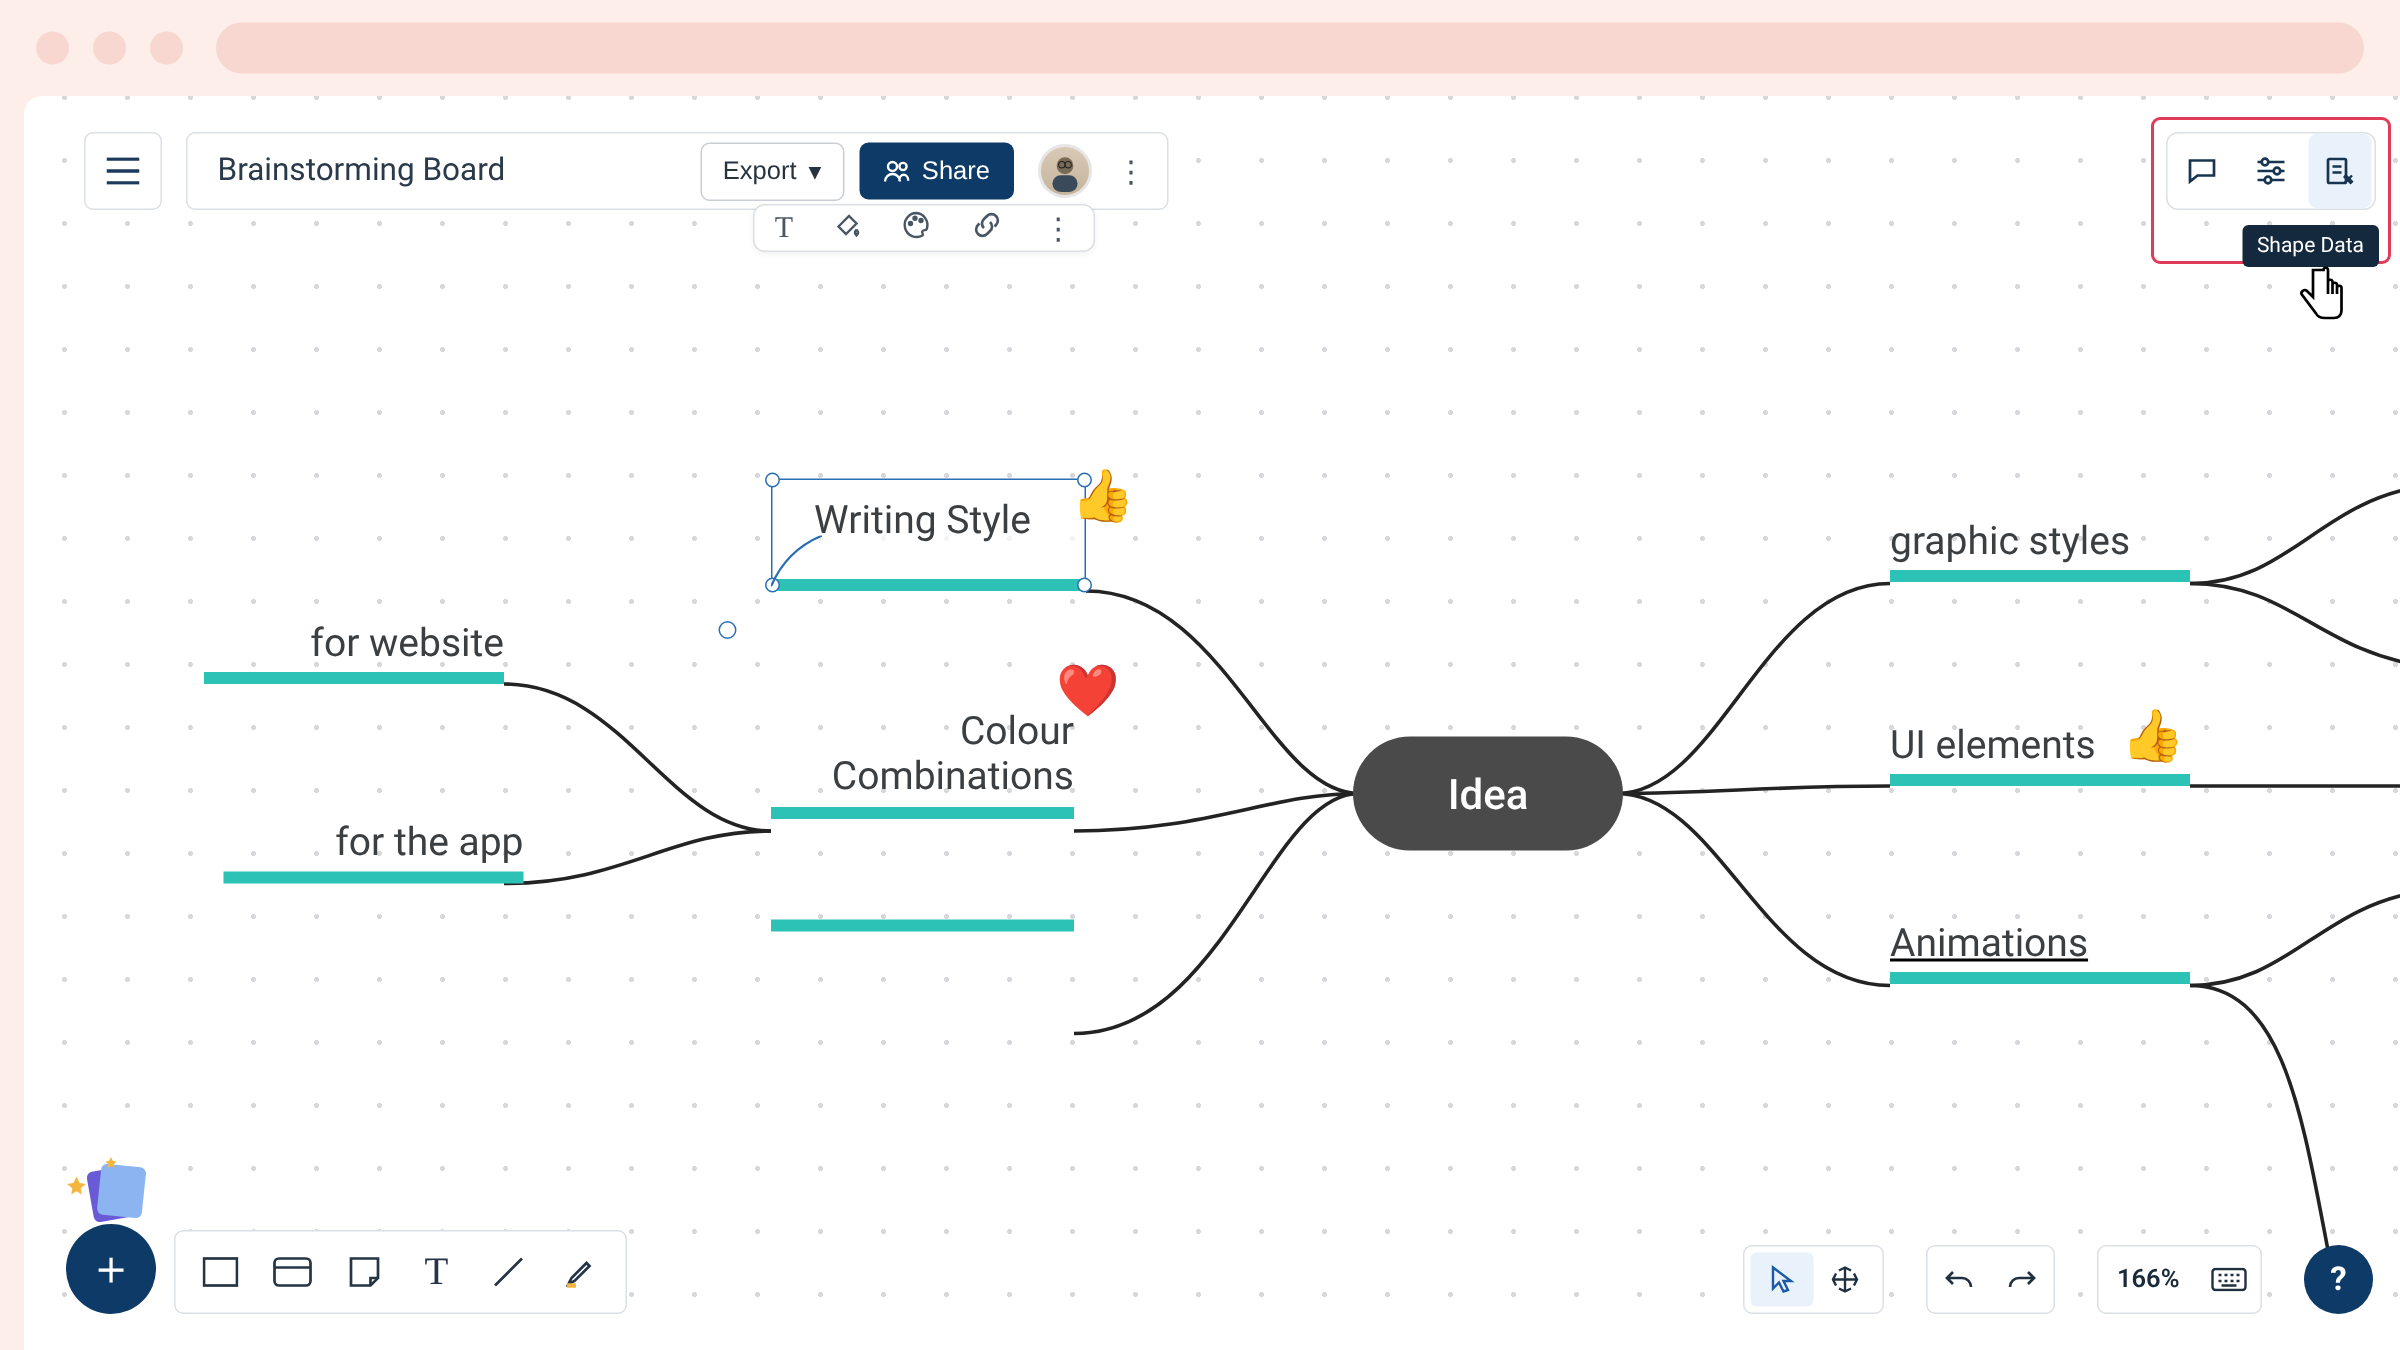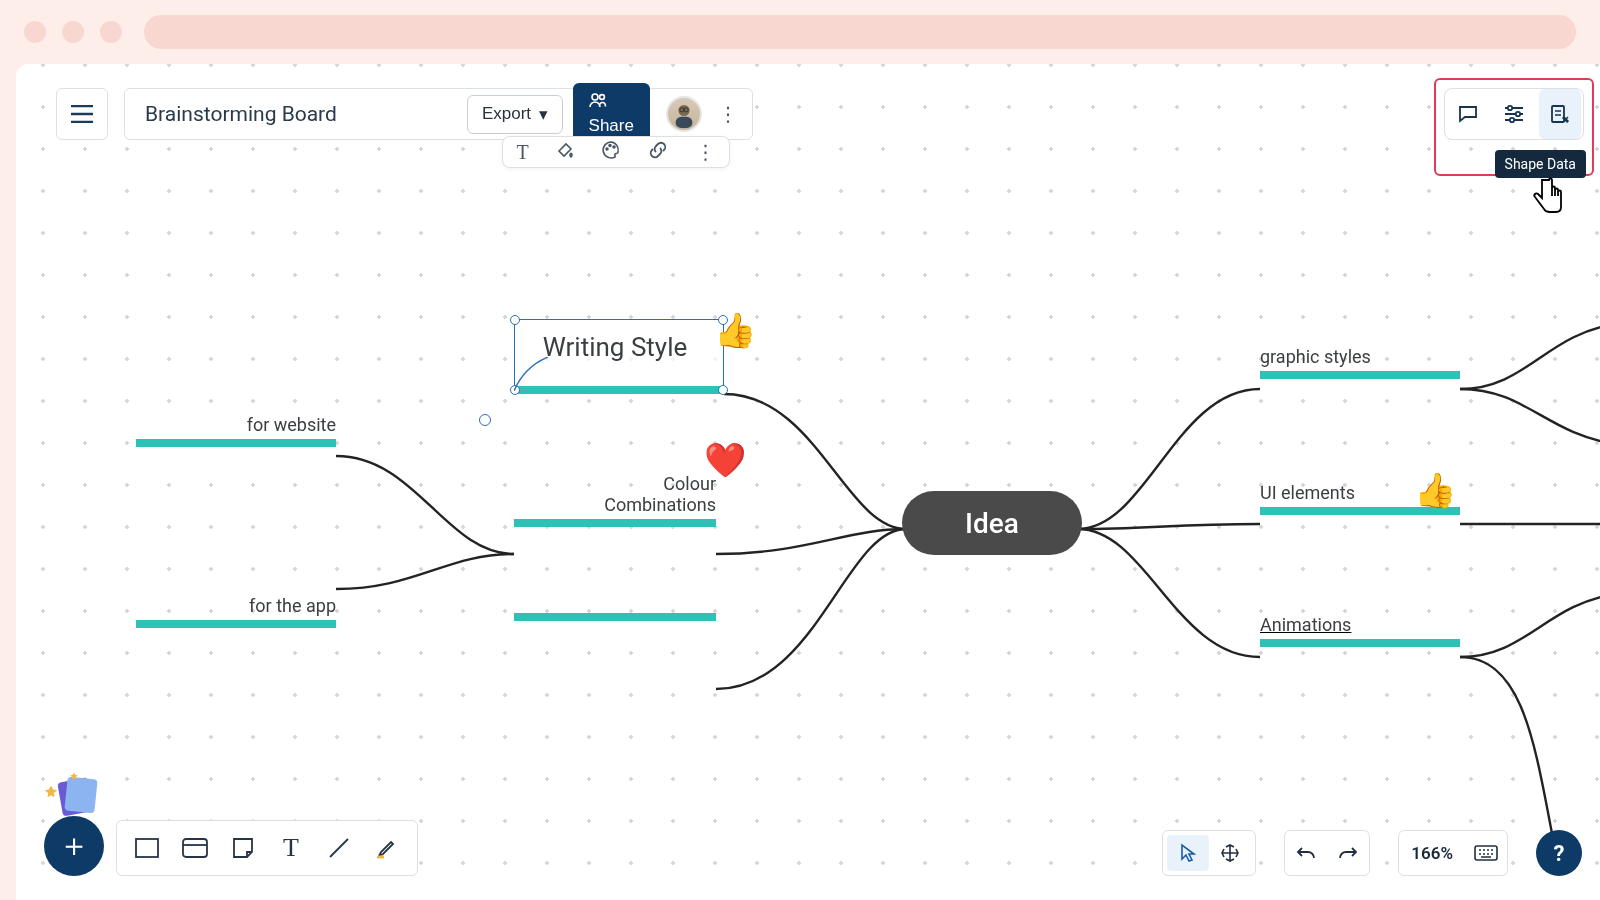--- a/index.html
+++ b/index.html
@@ -19,21 +19,21 @@
     background-position: 6px 22px;
     padding-left: 25px;
   }
 
   
   .top-left { position:absolute; top:24px; left:40px; display:flex; gap:16px; align-items:center; }
   .hamburger { width:52px; height:52px; background:#fff; border:1px solid #dbe0e5; border-radius:6px; display:flex; align-items:center; justify-content:center; font-size:22px; color:#1c3a5b; cursor:pointer;}
   .title-group { display:flex; align-items:center; gap:10px; background:#fff; border:1px solid #dbe0e5; border-radius:6px; padding:8px 12px 8px 20px; height:52px;}
   .board-title { font-size:21px; color:#2a3a4a; margin-right:120px;}
   .export-btn { border:1px solid #c9ced4; background:#fff; border-radius:6px; padding:8px 14px; font-size:17px; color:#27333f; display:flex; gap:8px; align-items:center; cursor:pointer;}
-  .share-btn { background:#0d3a66; color:#fff; border:none; border-radius:6px; padding:9px 16px; font-size:17px; display:flex; gap:8px; cursor:pointer;flex-direction:column;}
+  .share-btn { background:#0d3a66; color:#fff; border:none; border-radius:6px; padding:9px 16px; font-size:17px; display:flex; gap:8px; align-items:center; cursor:pointer;}
   .avatar { width:36px; height:36px; border-radius:50%; background: linear-gradient(#d8c9b6,#c6b49c); border:2px solid #e6e6e6; margin-left:6px; display:flex; align-items:center; justify-content:center; overflow:hidden;}
   .avatar svg {width:28px;height:28px;}
   .kebab { width:24px; text-align:center; color:#4a5560; font-size:20px; cursor:pointer; margin-left:4px;}
 
   
   .ctx-toolbar { position:absolute; top:72px; left:486px; width:228px; height:32px; background:#fff; border:1px solid #dce0e4; border-radius:8px; display:flex; align-items:center; justify-content:space-around; color:#2a3a4a; box-shadow:0 1px 4px rgba(0,0,0,0.06);}
   .ctx-toolbar span { font-size:20px; opacity:.85;}
 
   
   .top-right { position:absolute; top:14px; right:6px; border:2px solid #e13b5a; border-radius:6px; padding:8px 8px 34px 8px; width:160px;margin-left:32px;}
@@ -56,25 +56,25 @@
   .br-group .cell.active { background:#e9f2fb; border-radius:4px;}
   .zoom { font-size:17px; font-weight:600; color:#1a2a3a; padding:0 12px;}
   .help { width:46px; height:46px; border-radius:50%; background:#0d3a66; color:#fff; display:flex; align-items:center; justify-content:center; font-size:22px; font-weight:700; cursor:pointer;}
 
   
   .mmap { position:absolute; inset:0; }
   .conn { position:absolute; inset:0; width:100%; height:100%; }
   .conn path { fill:none; stroke:#232323; stroke-width:2.4; }
 
   .node { position:absolute; }
-  .node .lbl { font-size:18px; color:#3b3f42; text-align:right; white-space:nowrap;}
+  .node .lbl { font-size:26px; color:#3b3f42; text-align:right; white-space:nowrap;}
   .node .bar { height:8px; background:#2cc2b5; margin-top:4px;}
   .node.rt .lbl { text-align:left;}
 
-  .center { position:absolute; top:427px; left:886px; width:180px; height:64px; background:#4a4a4a; border-radius:38px; color:#fff; font-size:28px; font-weight:500; display:flex; align-items:center; justify-content:center;}
+  .center { position:absolute; top:427px; left:886px; width:180px; height:76px; background:#4a4a4a; border-radius:38px; color:#fff; font-size:28px; font-weight:500; display:flex; align-items:center; justify-content:center;}
 
   
   .sel-node { position:absolute; top:255px; left:498px; width:210px; height:72px; border:1px solid #2a6fb3; background:rgba(255,255,255,0.7);}
   .sel-node .lbl { position:absolute; top:12px; left:0; right:8px; text-align:center; font-size:26px; color:#3b3f42;}
   .sel-node .bar { position:absolute; bottom:0; left:0; right:0; height:8px; background:#2cc2b5; transform:translateY(4px);}
   .handle { position:absolute; width:10px; height:10px; background:#fff; border:1.5px solid #2a6fb3; border-radius:50%;}
   .h-tl{top:-5px;left:-5px}.h-tr{top:-5px;right:-5px}.h-bl{bottom:-5px;left:-5px}.h-br{bottom:-5px;right:-5px}
   .spawn{ position:absolute; bottom:-36px; left:-36px; width:12px;height:12px;background:#fff;border:1.5px solid #2a6fb3;border-radius:50%;}
   .spawn-line{ position:absolute; bottom:-1px; left:-1px; width:34px; height:34px;}
 
@@ -226,21 +226,21 @@
     <div class="emoji" style="top:376px; left:688px;">❤️</div>
 
     <div class="node" style="top:545px; left:498px; width:202px;">
       <div class="bar"></div>
     </div>
 
     <div class="node" style="top:350px; left:120px; width:200px;">
       <div class="lbl">for website</div>
       <div class="bar"></div>
     </div>
-    <div class="node" style="top:483px; left:120px; width:200px;margin-top:48px;">
+    <div class="node" style="top:483px; left:133px; width:200px;">
       <div class="lbl">for the app</div>
       <div class="bar"></div>
     </div>
 
     <div class="node rt" style="top:282px; left:1244px; width:200px;">
       <div class="lbl">graphic styles</div>
       <div class="bar"></div>
     </div>
     <div class="node rt" style="top:418px; left:1244px; width:200px;">
       <div class="lbl">UI elements</div>

